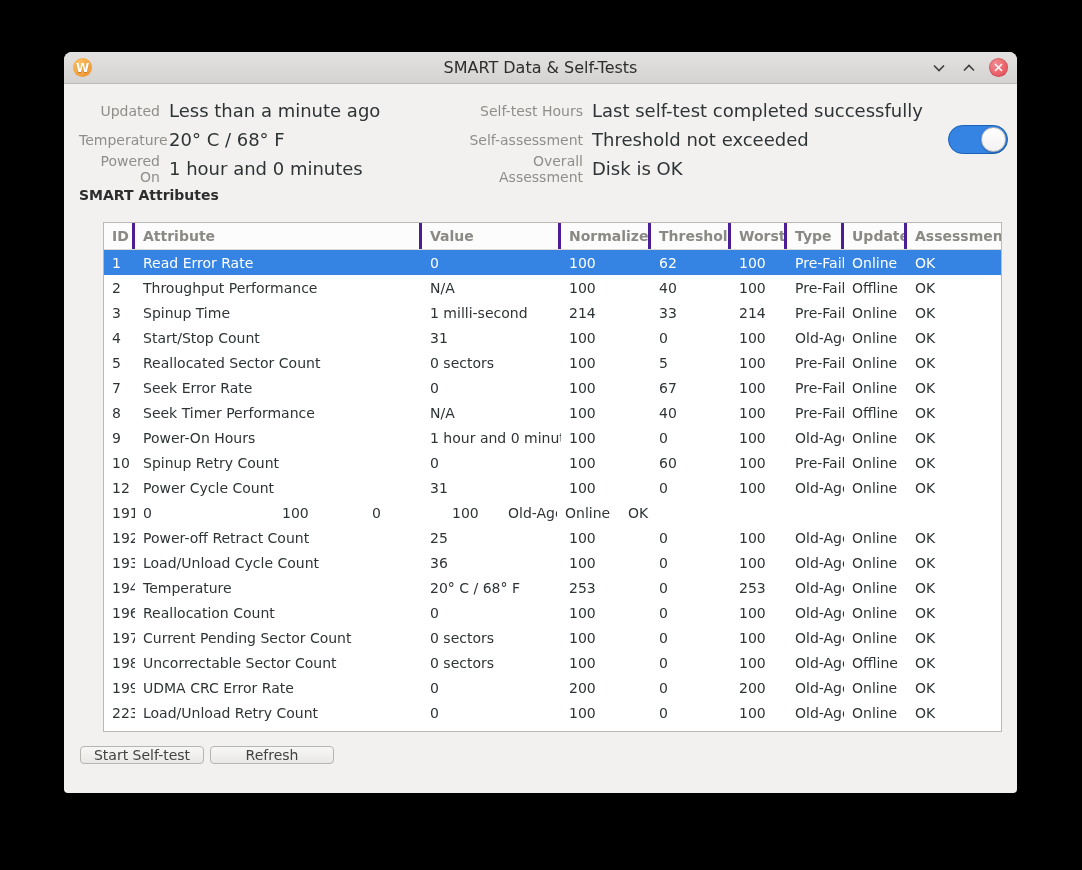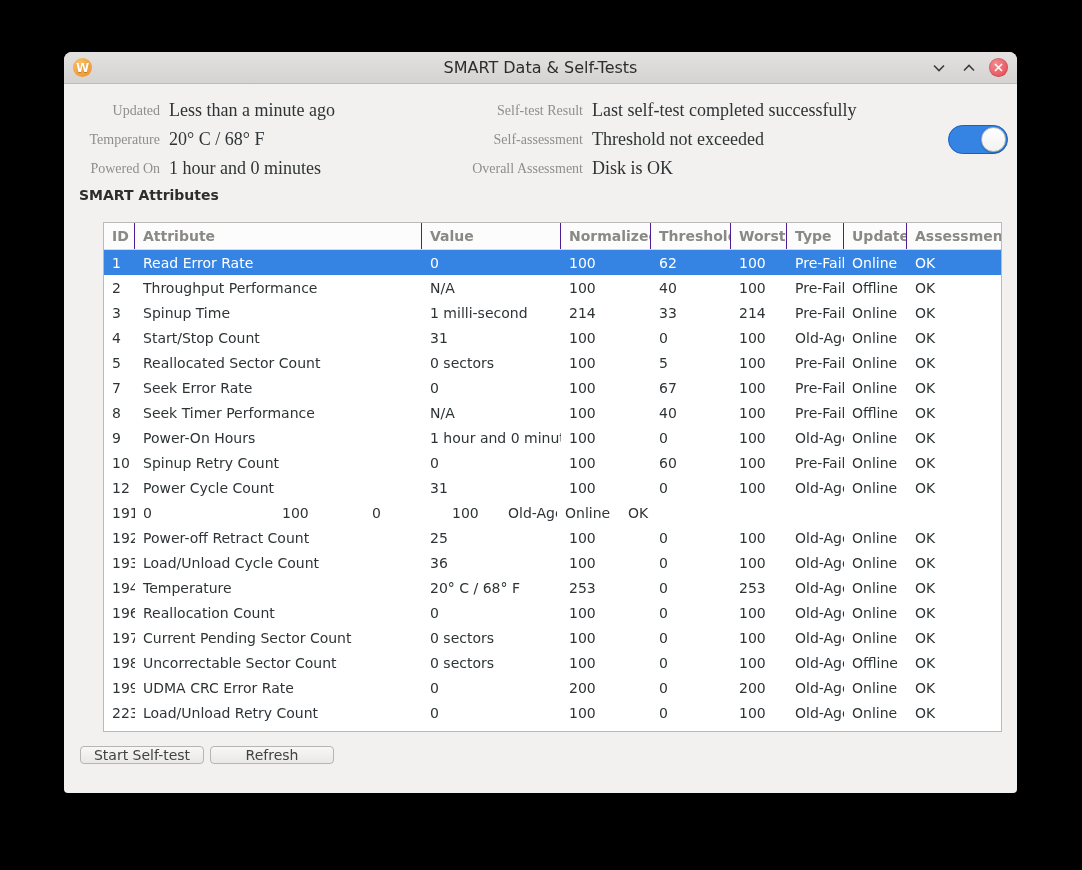--- a/index.html
+++ b/index.html
@@ -36,21 +36,21 @@
   }
   .tb-controls{margin-left:auto;display:flex;align-items:center;gap:10px;padding-right:9px;z-index:2;}
   .tb-btn{width:20px;height:20px;display:flex;align-items:center;justify-content:center;color:#3d3d3d;}
   .close-btn{
     width:19px;height:19px;border-radius:50%;
     background:radial-gradient(circle at 35% 30%,#f28b90,#e8555e 75%);
     box-shadow:inset 0 0 0 1px rgba(0,0,0,.12);
     display:flex;align-items:center;justify-content:center;color:#fff;
   }
   
-  .info{position:relative;padding:12px 0 0 0;height:95px;font-family:Liberation Serif, serif;}
+  .info{position:relative;padding:12px 0 0 0;height:95px;}
   .info-col{position:absolute;top:12px;}
   .info-col.left{left:15px;}
   .info-col.right{left:396px;}
   .info-row{display:flex;height:29px;align-items:center;}
   .info-label{color:#8f8e8a;font-size:14px;text-align:right;}
   .left .info-label{width:81px;}
   .right .info-label{width:123px;}
   .info-value{color:#2e3436;font-size:18px;margin-left:9px;white-space:nowrap;}
   .toggle{
     position:absolute;right:9px;top:41px;width:60px;height:29px;border-radius:15px;
@@ -68,21 +68,21 @@
   }
   
   .table{
     position:absolute;left:39px;top:170px;width:899px;height:510px;
     background:#ffffff;border:1px solid #bcbab7;box-sizing:border-box;
     font-size:14px;overflow:hidden;
   }
   .thead{display:flex;height:26px;background:#fcfcfc;border-bottom:1px solid #d9d8d5;}
   .th{
     display:flex;align-items:center;padding-left:8px;box-sizing:border-box;
-    color:#8a8984;font-weight:bold;border-right:1px solid #4c1d95;
+    color:#8a8984;font-weight:bold;border-right:3px solid #4c1d95;
     white-space:nowrap;overflow:hidden;
   }
   .th:last-child{border-right:none;}
   .tr{display:flex;height:25px;color:#2e3436;}
   .td{
     display:flex;align-items:center;padding-left:8px;box-sizing:border-box;
     white-space:nowrap;overflow:hidden;
   }
   .tr.selected{background:var(--accent,#3584e4);color:#ffffff;}
   .c0{flex:0 0 31px;}
@@ -144,21 +144,21 @@
           <div class="info-label">Temperature</div>
           <div class="info-value">20° C / 68° F</div>
         </div>
         <div class="info-row">
           <div class="info-label">Powered On</div>
           <div class="info-value">1 hour and 0 minutes</div>
         </div>
       </div>
     <div class="info-col right" id="info-right">
         <div class="info-row">
-          <div class="info-label">Self-test Result</div>
+          <div class="info-label">Self-test Hours</div>
           <div class="info-value">Last self-test completed successfully</div>
         </div>
         <div class="info-row">
           <div class="info-label">Self-assessment</div>
           <div class="info-value">Threshold not exceeded</div>
         </div>
         <div class="info-row">
           <div class="info-label">Overall Assessment</div>
           <div class="info-value">Disk is OK</div>
         </div>

